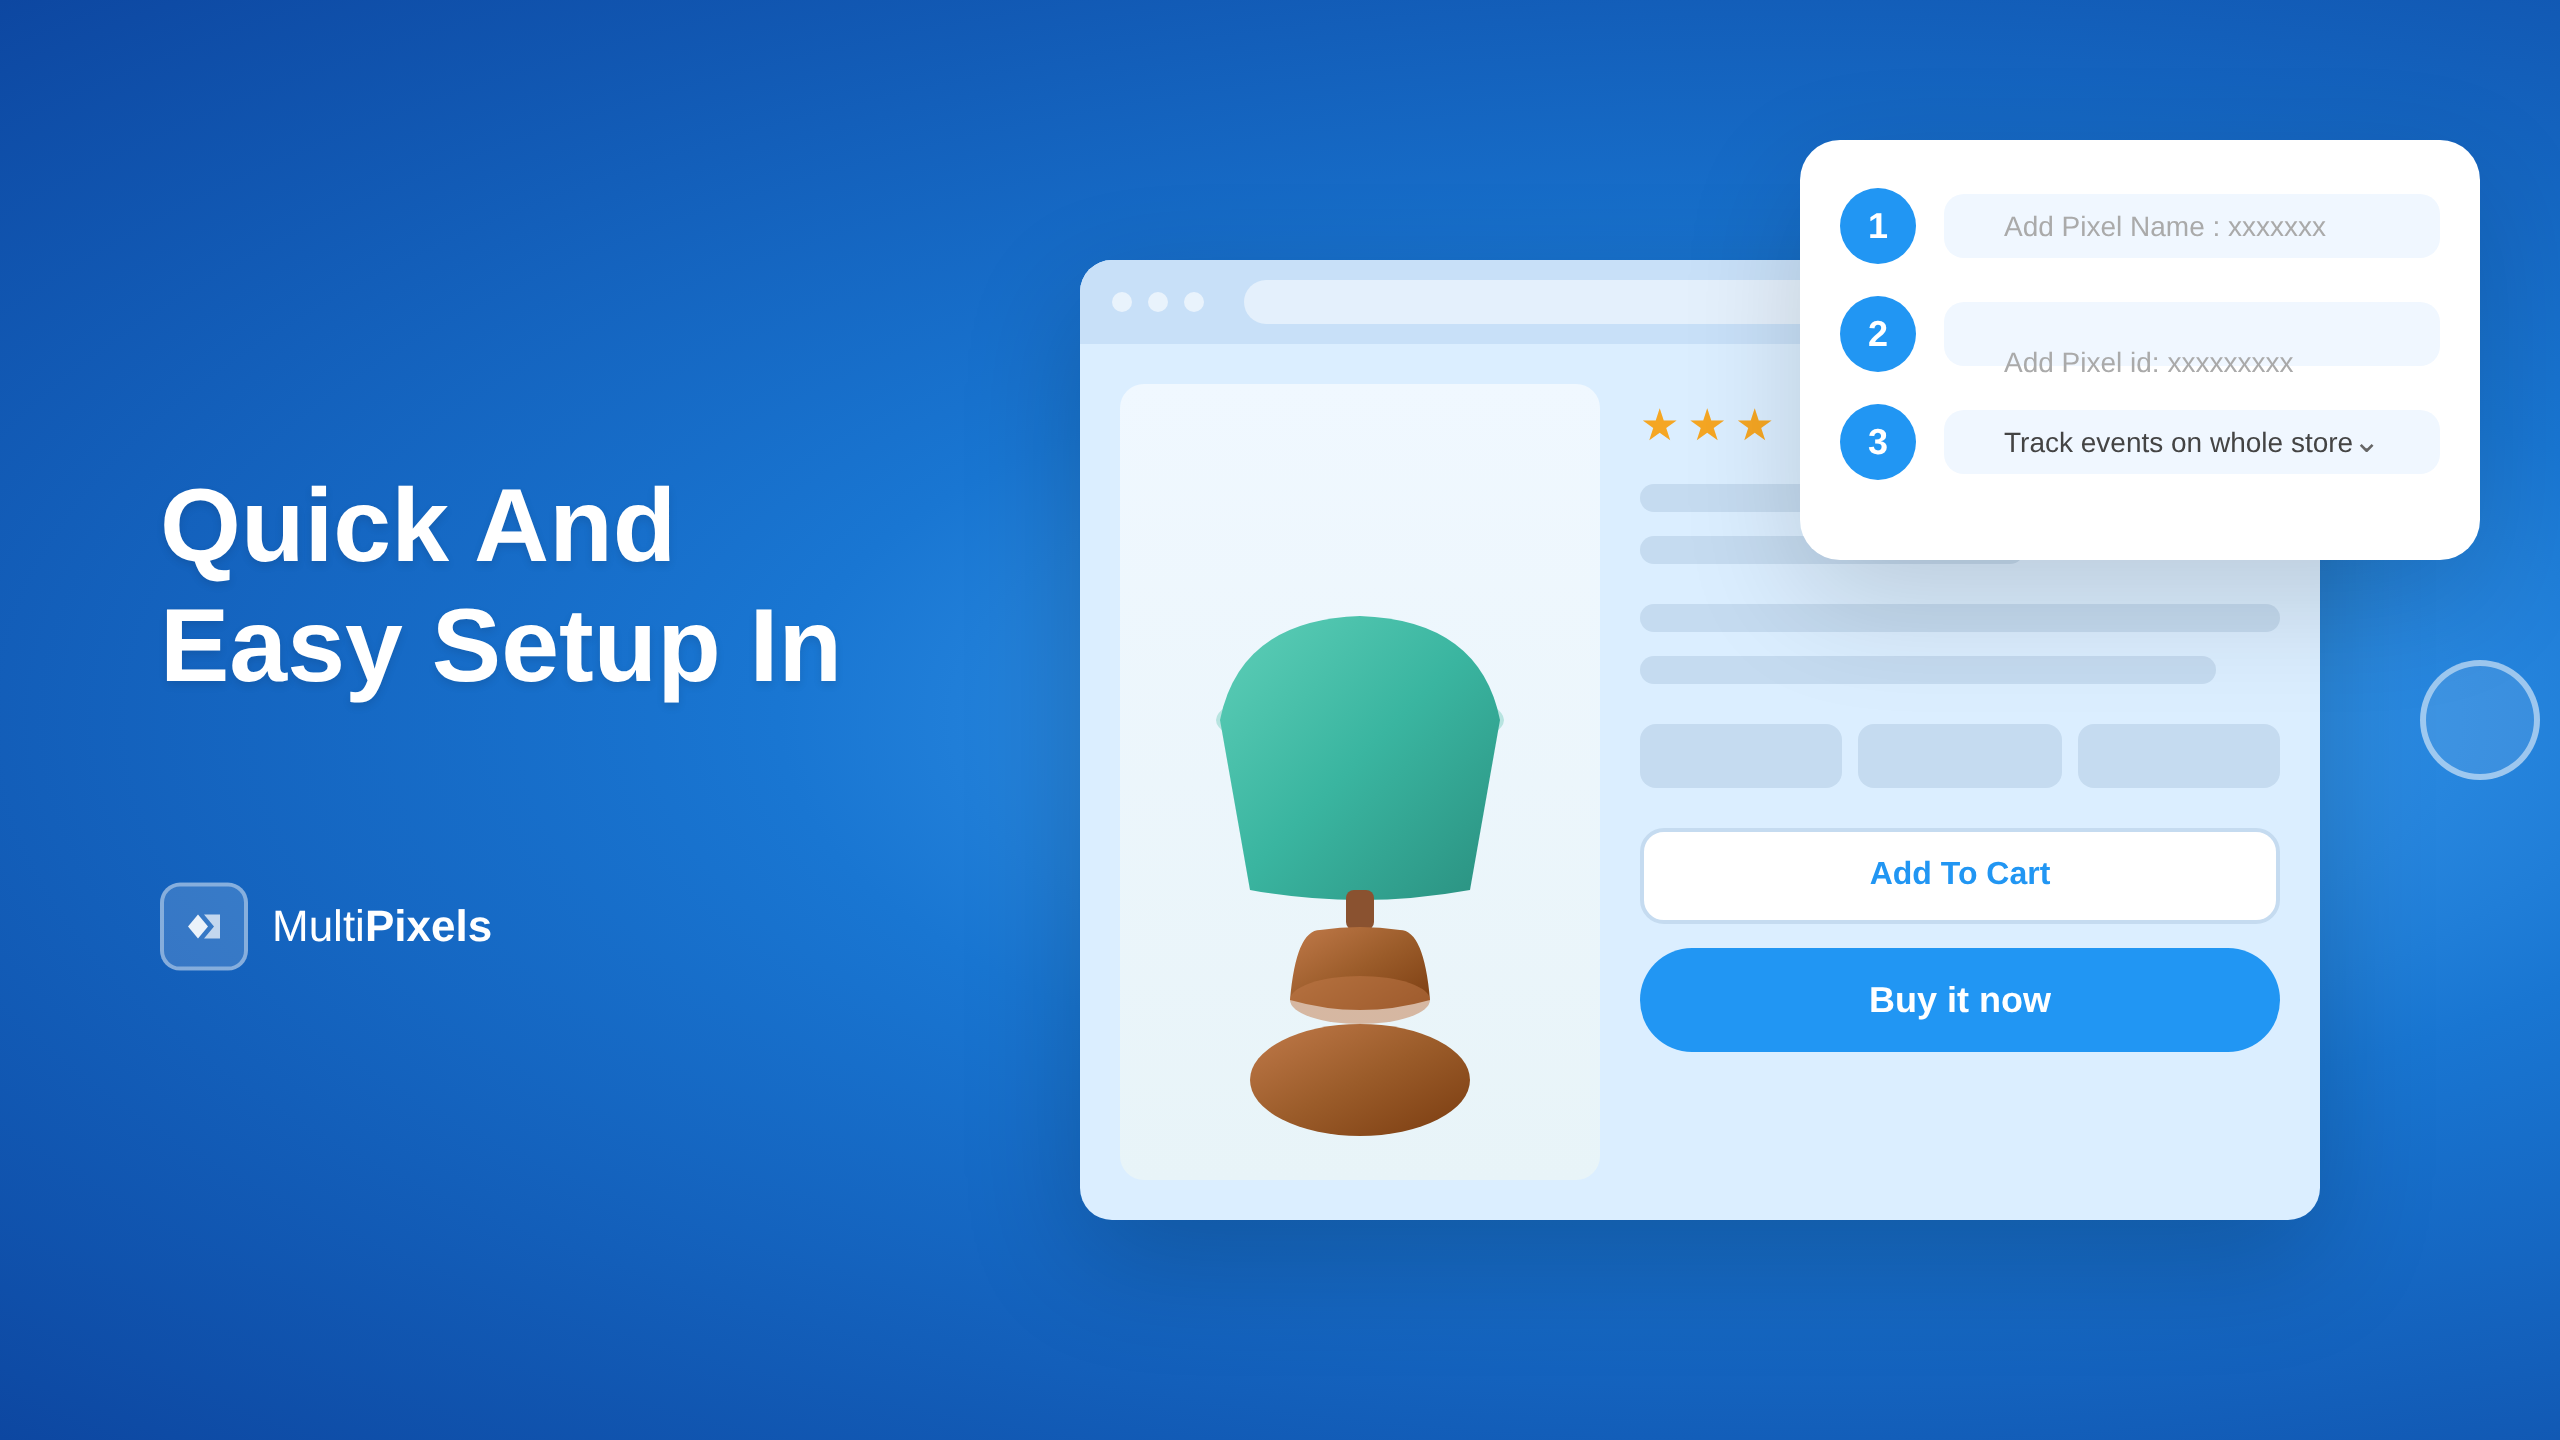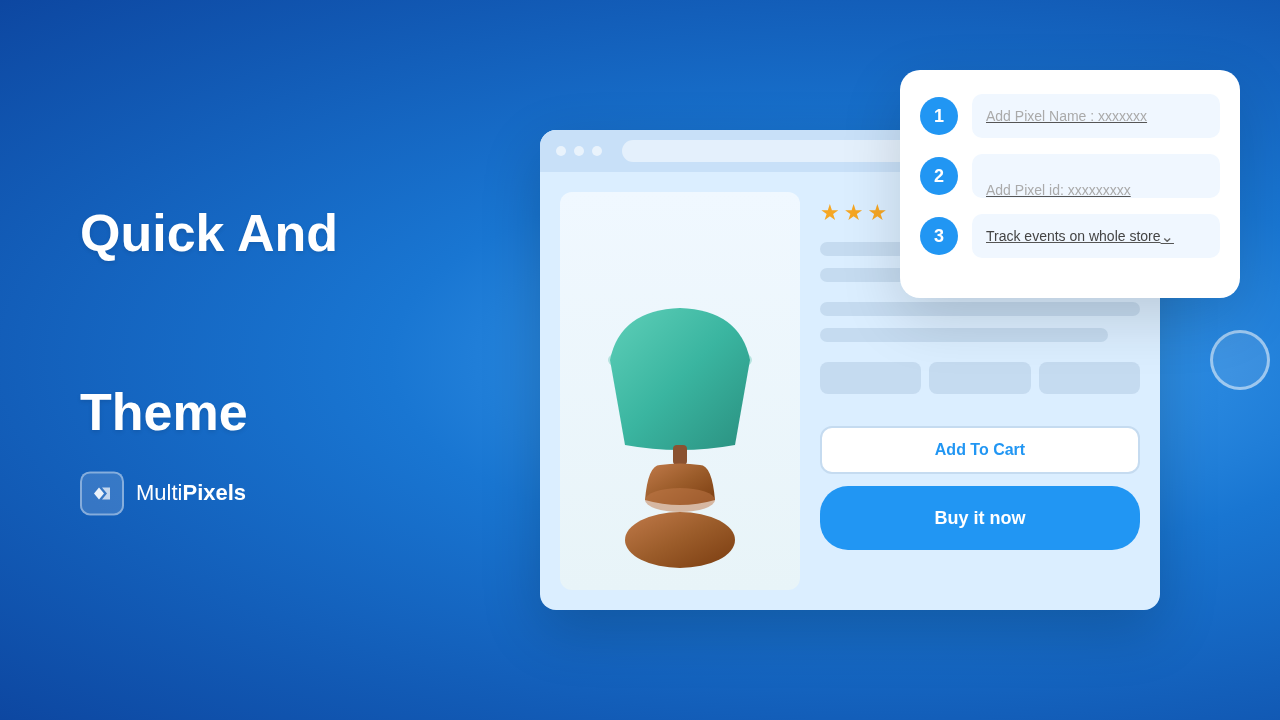--- a/index.html
+++ b/index.html
@@ -180,29 +180,29 @@
 
     .add-to-cart-btn {
       width: 100%;
       height: 48px;
       background: white;
       border: 2px solid #c5dbf0;
       border-radius: 12px;
       font-size: 16px;
       font-weight: 600;
       color: #2196f3;
-      margin-top: 20px;
+      margin-top: 8px;
       display: flex;
       align-items: center;
       justify-content: center;
     }
 
     .buy-now-btn {
       width: 100%;
-      height: 64px;
+      height: 52px;
       background: #2196f3;
       border-radius: 28px;
       font-size: 18px;
       font-weight: 700;
       color: white;
       display: flex;
       align-items: center;
       justify-content: center;
     }
 
@@ -235,33 +235,32 @@
       font-size: 18px;
       font-weight: 700;
       display: flex;
       align-items: center;
       justify-content: center;
       flex-shrink: 0;
     }
 
     .step-input {
       flex: 1;
-      height: 44px;
+      height: 32px;
       background: #f0f7ff;
       border-radius: 10px;
       display: flex;
       align-items: center;
-      padding: 0 14px;
+      padding: 0 30px;
       font-size: 14px;
       color: #555;
-      text-decoration: underline;
     }
 
     .step-input.with-arrow {
-      justify-content: flex-start;
+      justify-content: center;
     }
 
     .chevron-down {
       font-size: 16px;
       color: #666;
     }
 
     
     .deco-circle {
       position: absolute;
@@ -276,23 +275,22 @@
     }
   </style>
 </head>
 <body>
 
 <div class="bg"></div>
 
 <div class="left-section">
   <h1 class="headline">
     <span>Quick And</span><br>
+    <span>Easy Setup In</span><br>
     <br>
-    <br>
-    <span>Theme</span>
   </h1>
   <div class="brand-bar">
     <div class="brand-icon">
       <svg width="26" height="26" viewBox="0 0 26 26" fill="none">
         <path d="M5 13 L10 7 L15 13 L10 19 Z" fill="white" opacity="0.9"></path>
         <path d="M13 7 L18 13 L13 19 L21 19 L21 7 Z" fill="white" opacity="0.7"></path>
       </svg>
     </div>
     <div class="brand-name">
       <span class="multi">Multi</span><span class="pixels">Pixels</span>

